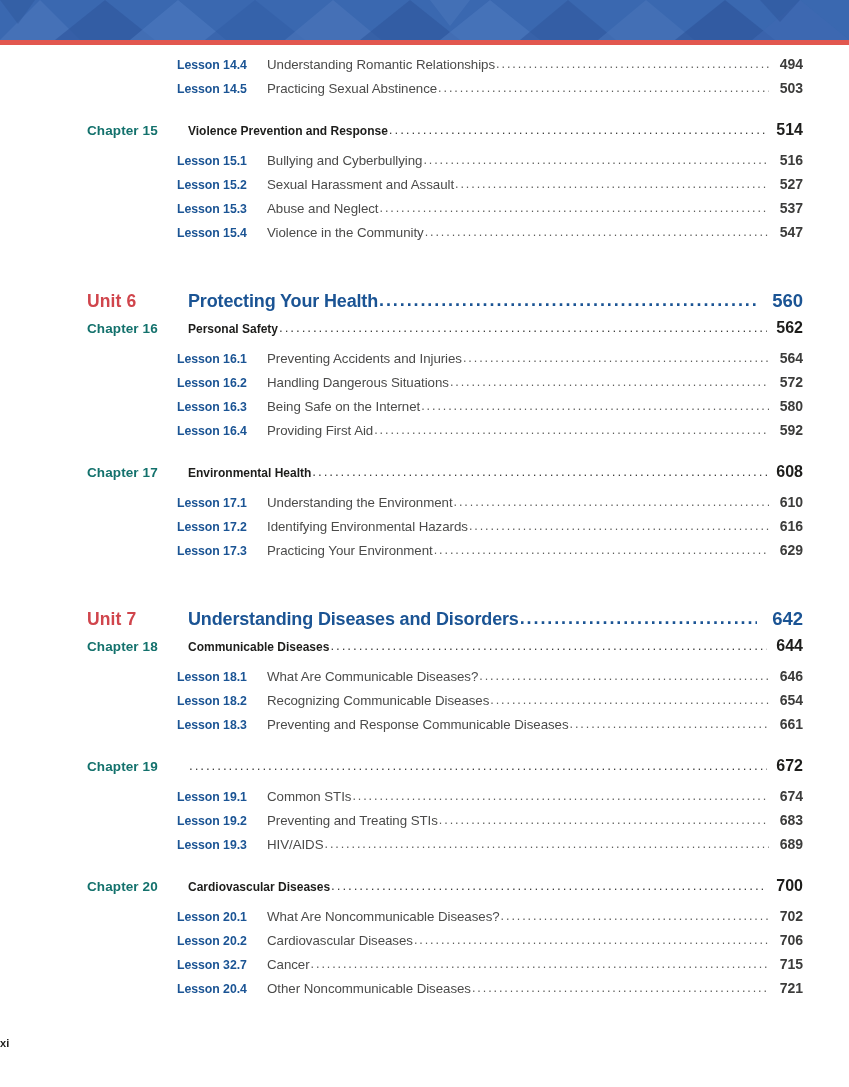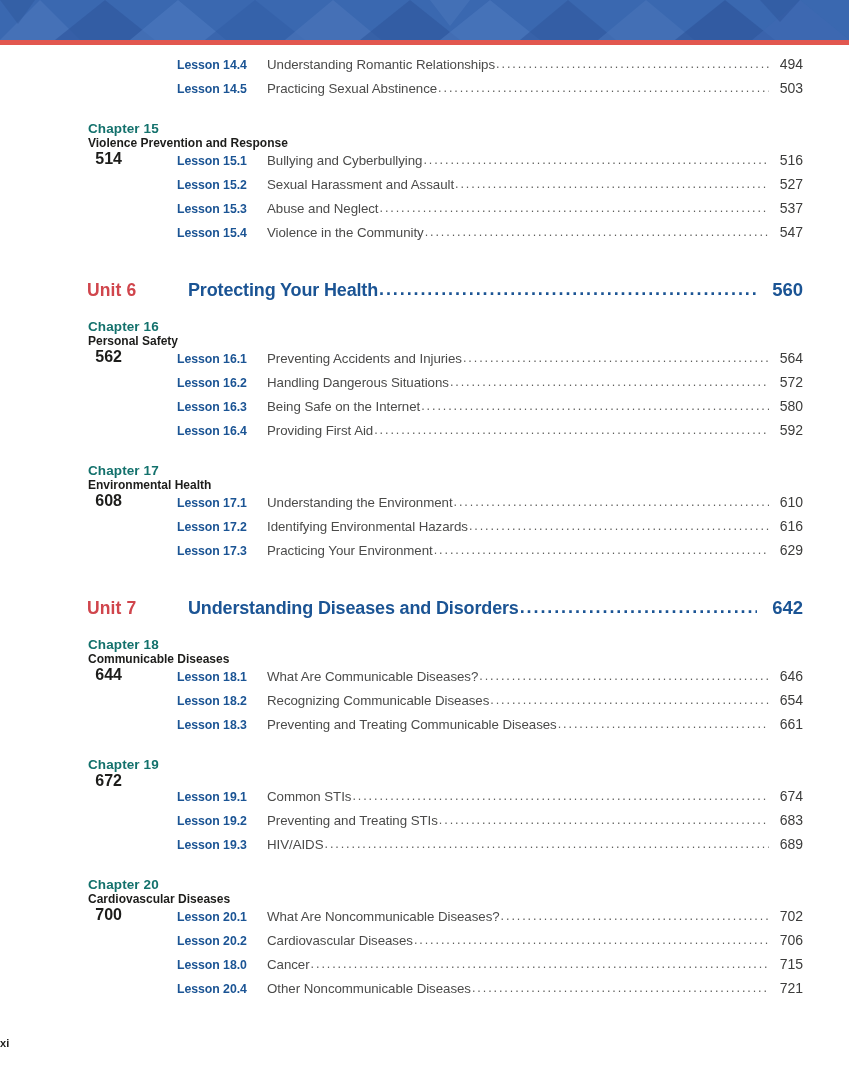--- a/index.html
+++ b/index.html
@@ -147,28 +147,28 @@
   }
   .row.lesson .leader {
     color: #5d5d5b;
     font-size: 12.6px;
     position: relative;
     top: -1px;
   }
   .row.lesson .page {
     color: #3c3c3b;
     font-size: 14px;
-    font-weight: normal;
+    font-weight: bold;
     width: 32px;
   }
 
   
   .row.lesson  { height: 24px; }
-  .row.chapter { height: 26px; flex-direction: column; }
-  .row.unit    { height: 33px; }
+  .row.chapter { height: 26px; }
+  .row.unit    { height: 33px; align-items: flex-end; }
 
   
   #folio {
     position: absolute;
     left: 0;
     top: 1037px;
     width: 787px;
     text-align: left;
     font-size: 11px;
     font-weight: bold;
@@ -333,21 +333,21 @@
       <span class="page">646</span>
     </div>
     <div class="row lesson">
       <span class="label">Lesson 18.2</span>
       <span class="title">Recognizing Communicable Diseases</span>
       <span class="leader">..........................................................................................................................................</span>
       <span class="page">654</span>
     </div>
     <div class="row lesson">
       <span class="label">Lesson 18.3</span>
-      <span class="title">Preventing and Treating Communicable Diseases</span>
+      <span class="title">Preventing and Response Communicable Diseases</span>
       <span class="leader">..........................................................................................................................................</span>
       <span class="page">661</span>
     </div>
     <div style="height: 17px;"></div>
     <div class="row chapter">
       <span class="label">Chapter 19</span>
       <span class="leader">..........................................................................................................................................</span>
       <span class="page">672</span>
     </div>
     <div style="height: 5px;"></div>
@@ -383,21 +383,21 @@
       <span class="leader">..........................................................................................................................................</span>
       <span class="page">702</span>
     </div>
     <div class="row lesson">
       <span class="label">Lesson 20.2</span>
       <span class="title">Cardiovascular Diseases</span>
       <span class="leader">..........................................................................................................................................</span>
       <span class="page">706</span>
     </div>
     <div class="row lesson">
-      <span class="label">Lesson 18.0</span>
+      <span class="label">Lesson 32.7</span>
       <span class="title">Cancer</span>
       <span class="leader">..........................................................................................................................................</span>
       <span class="page">715</span>
     </div>
     <div class="row lesson">
       <span class="label">Lesson 20.4</span>
       <span class="title">Other Noncommunicable Diseases</span>
       <span class="leader">..........................................................................................................................................</span>
       <span class="page">721</span>
     </div>

